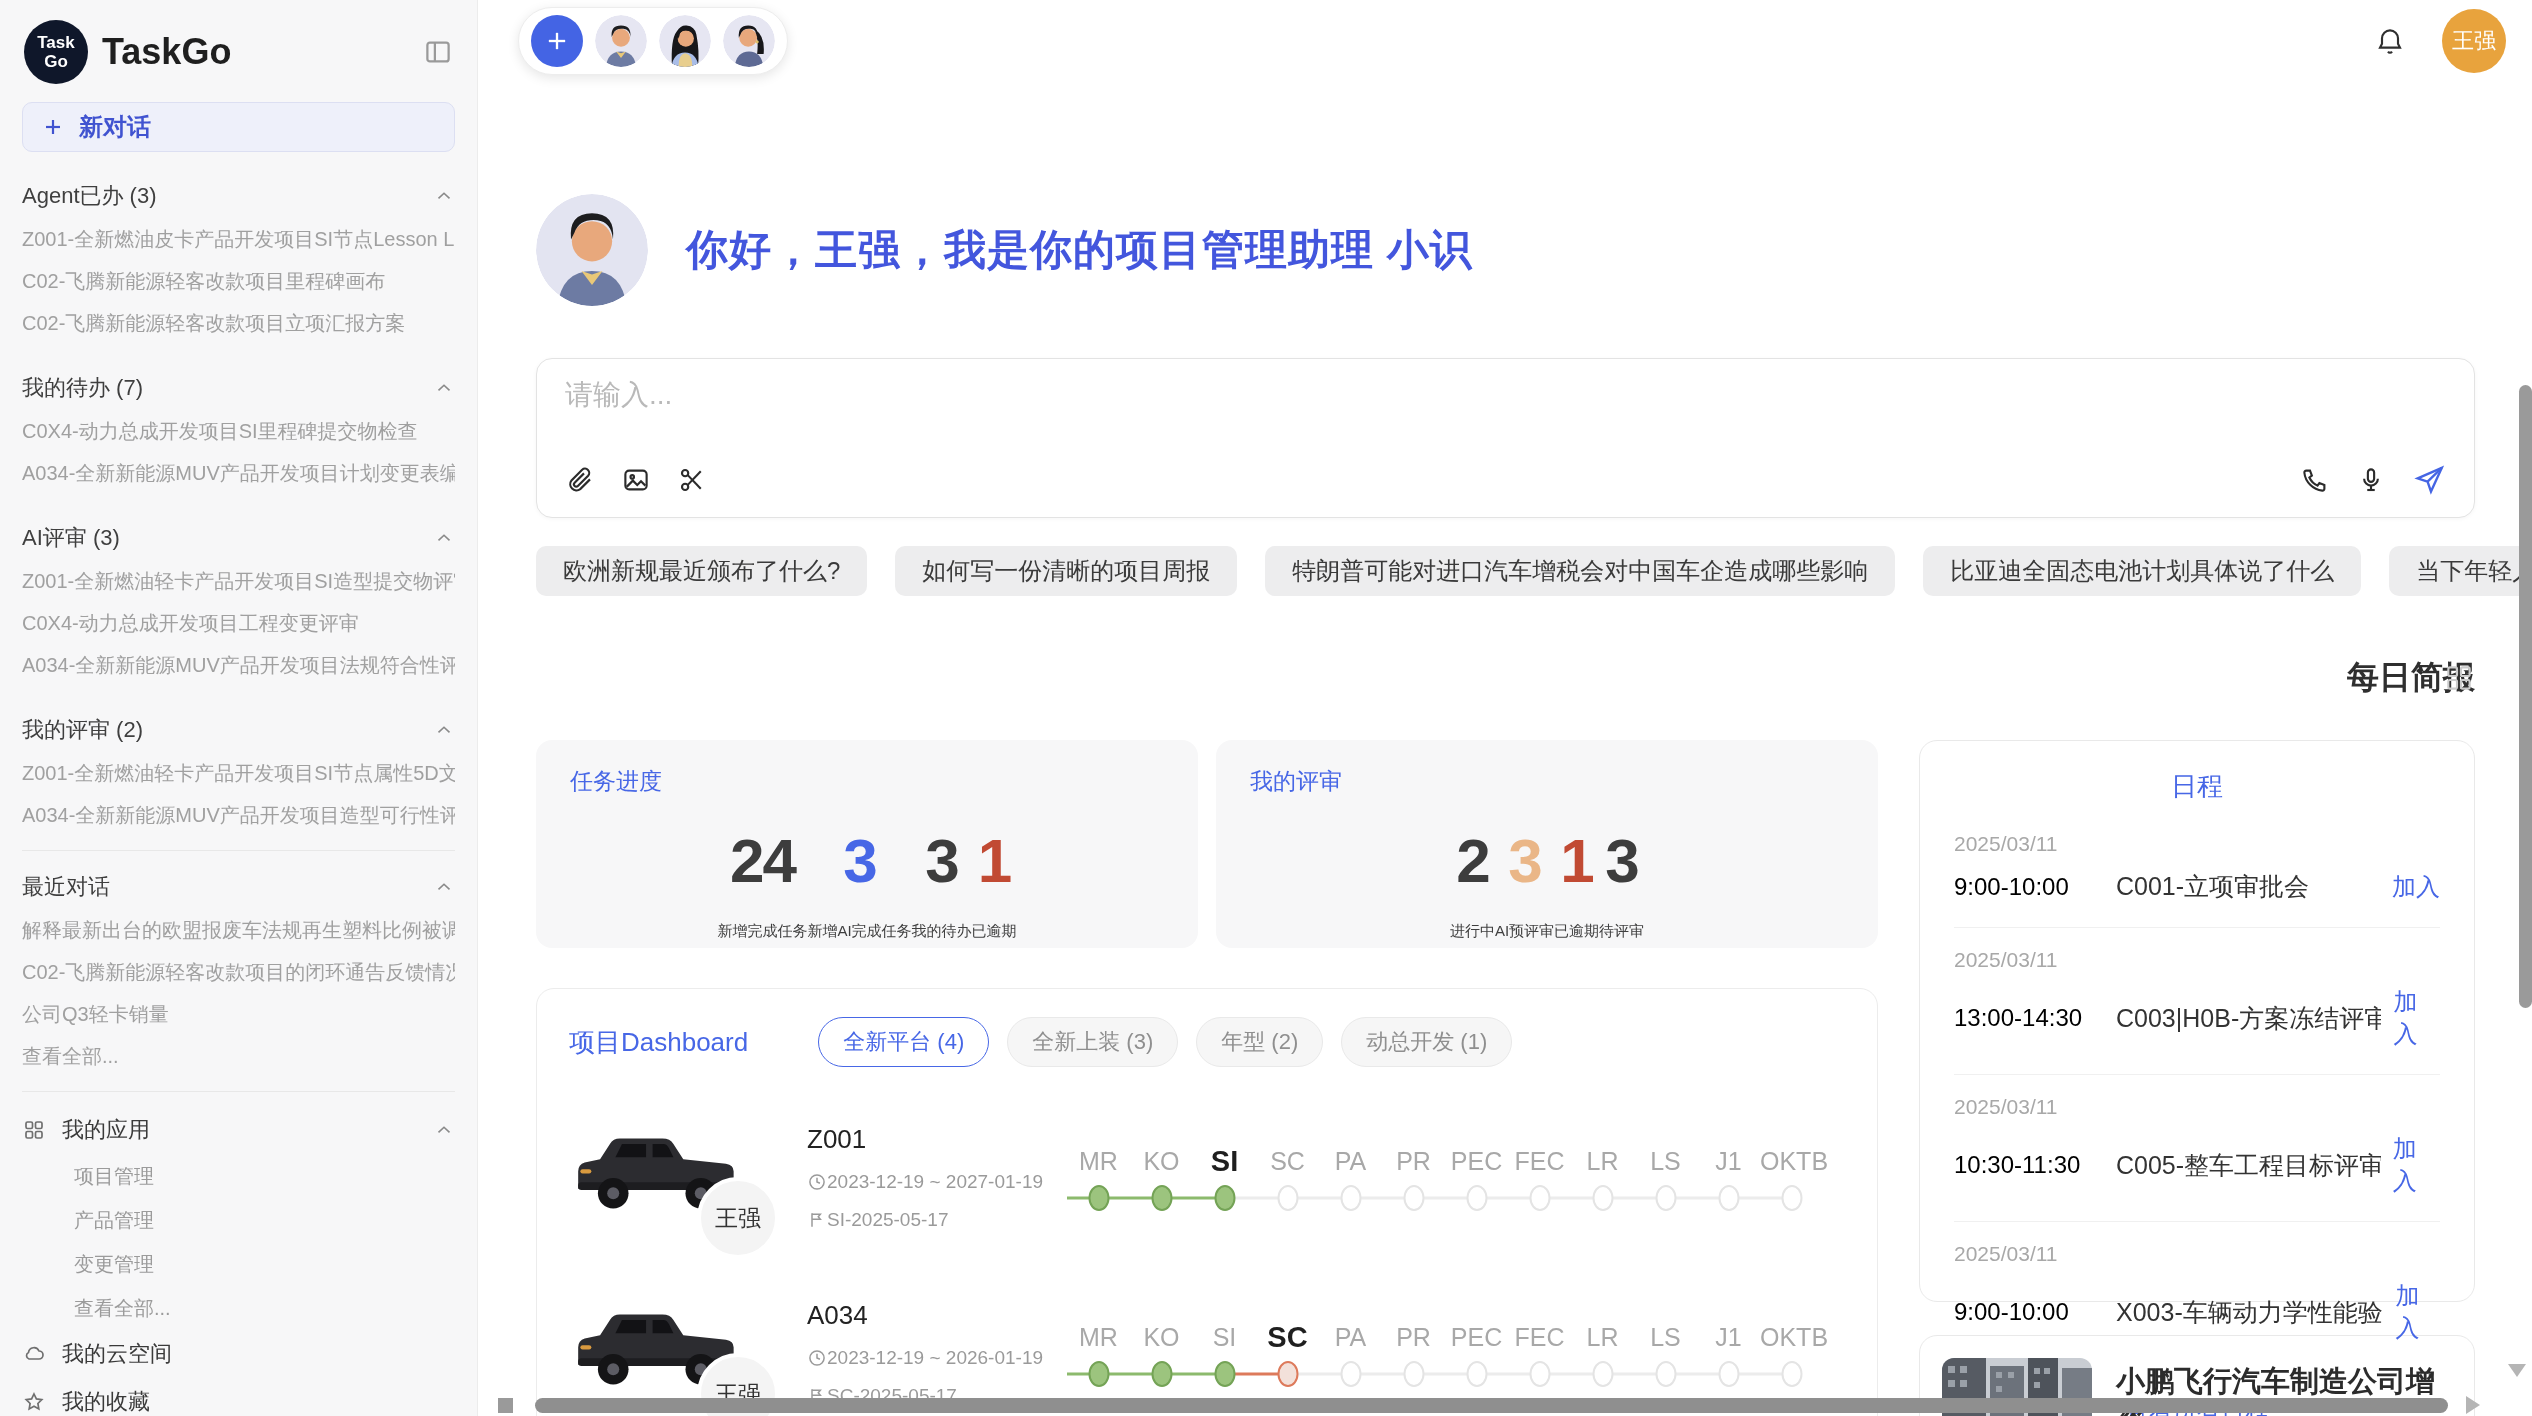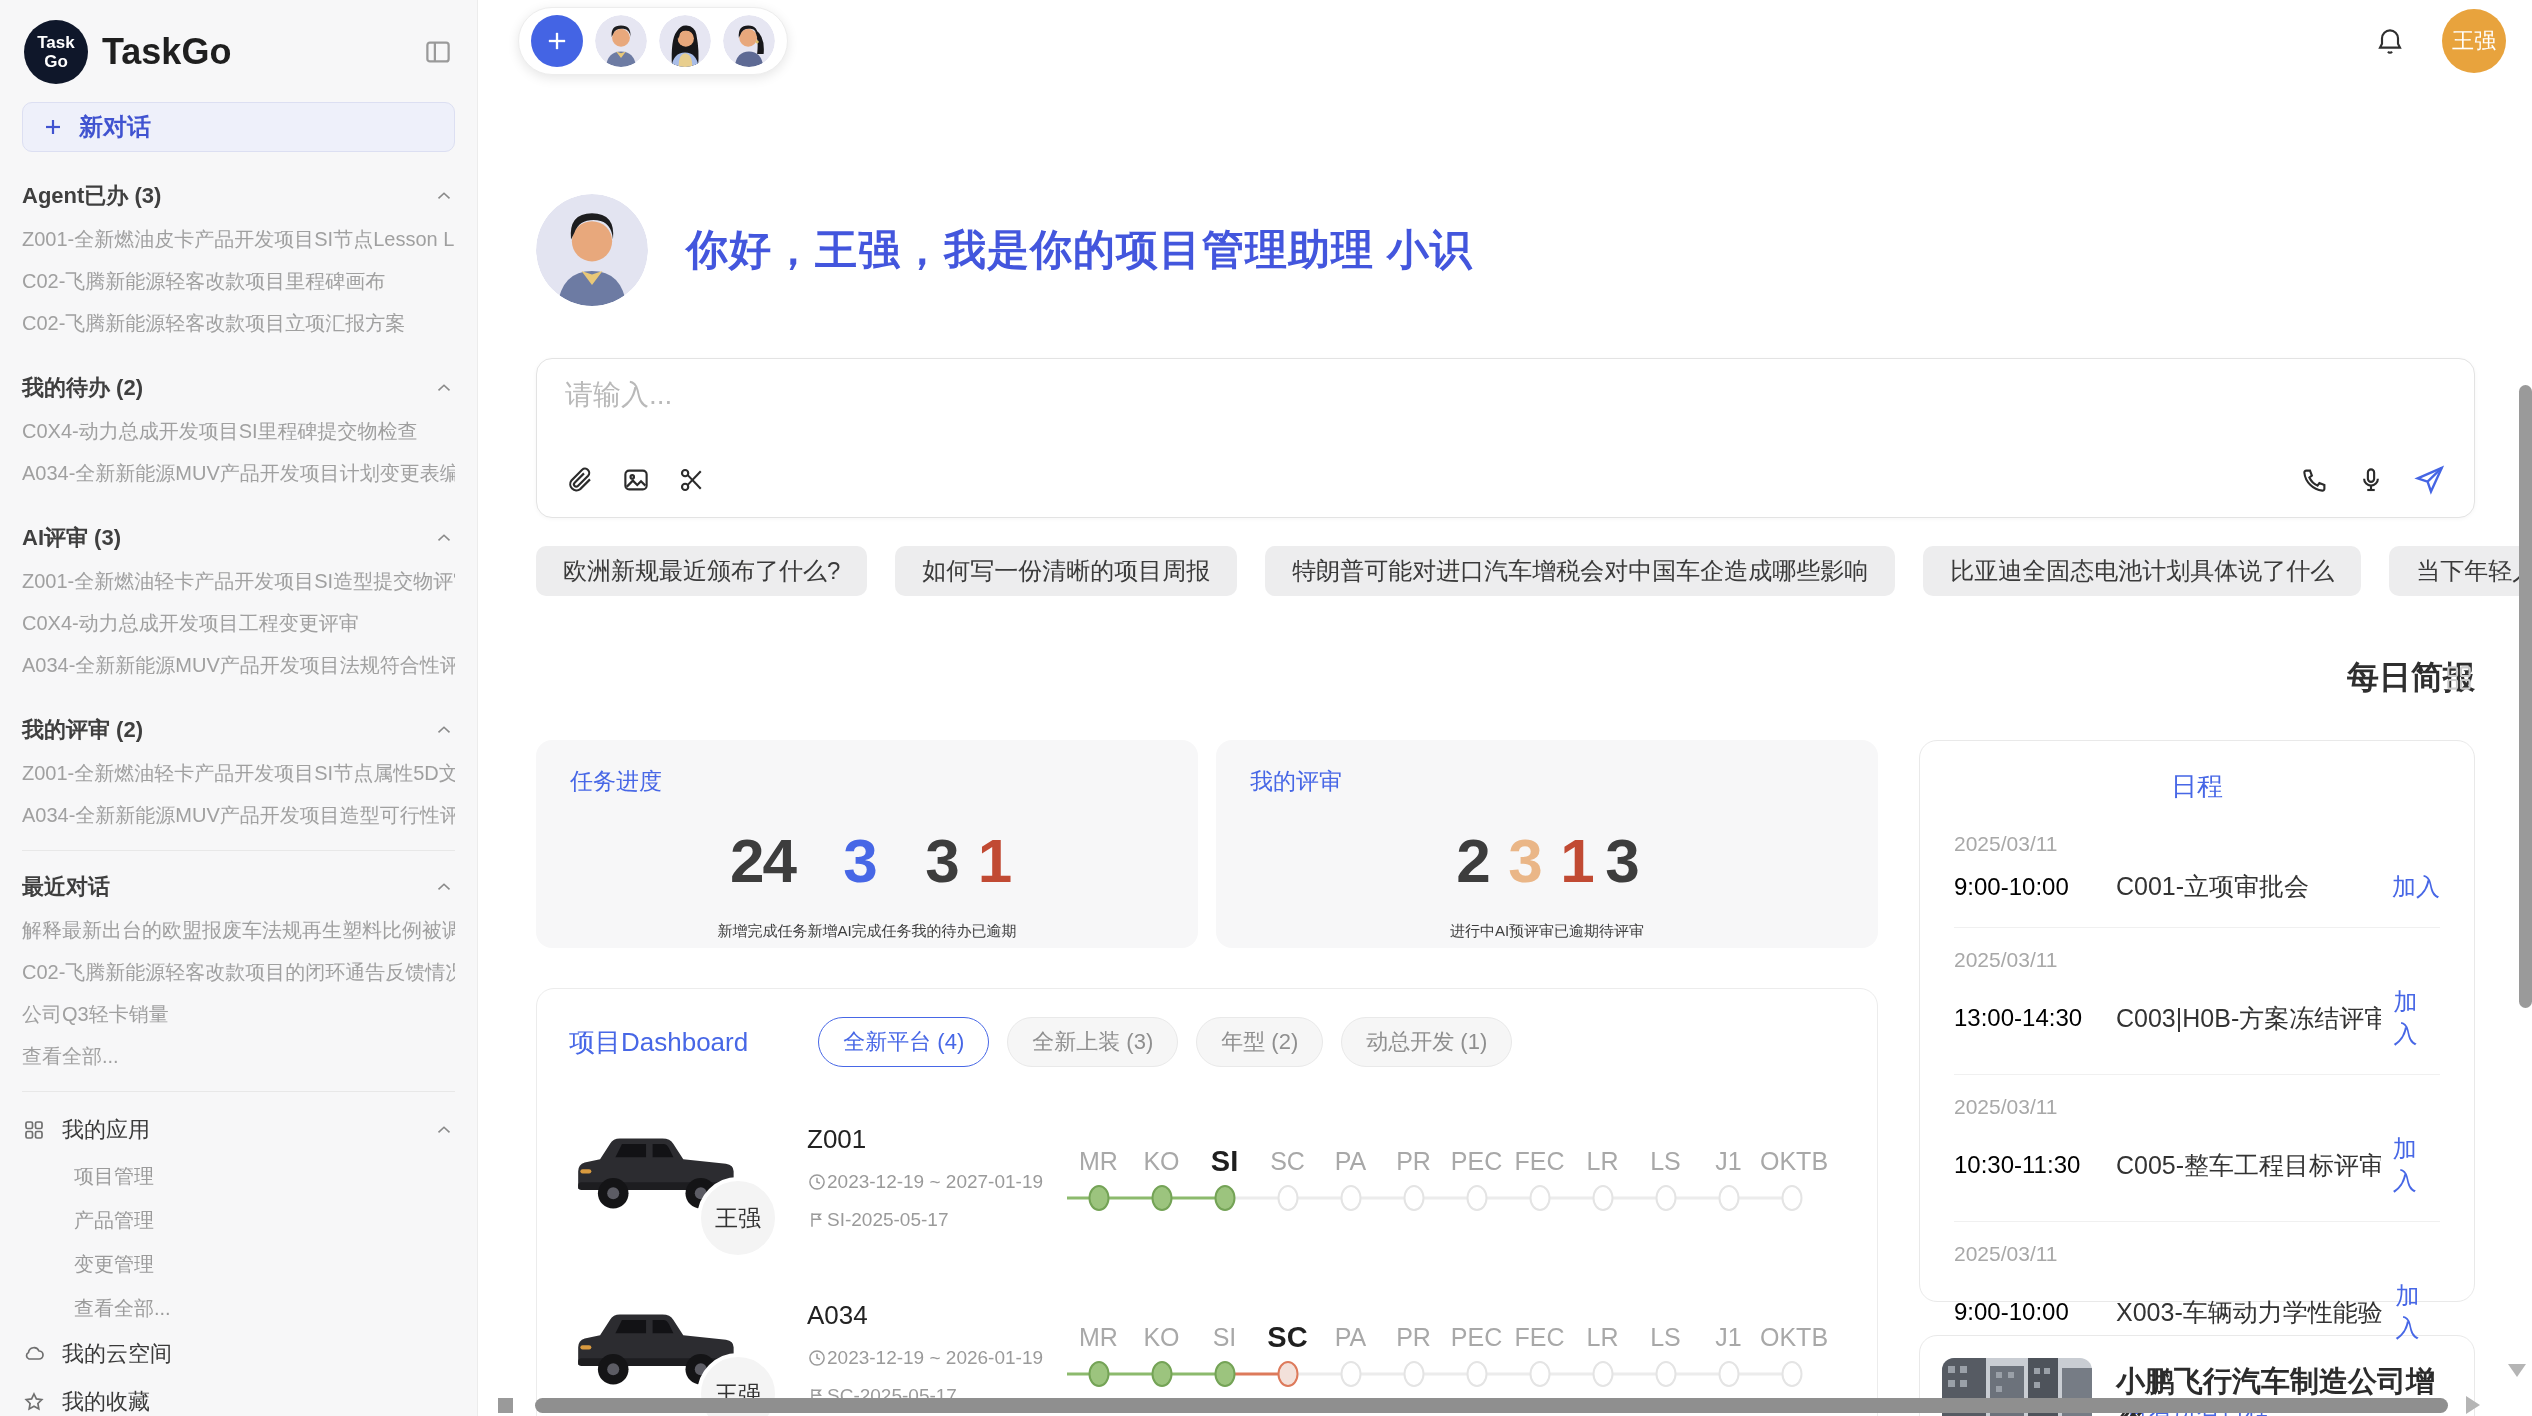--- a/index.html
+++ b/index.html
@@ -12,21 +12,21 @@
     padding:18px 22px; flex:0 0 auto; overflow:hidden; }
   .sb-head { display:flex; align-items:center; gap:14px; padding:2px 2px; }
   .logo-circle { width:64px; height:64px; border-radius:50%; background:#0f172a; color:#fff;
     display:flex; flex-direction:column; align-items:center; justify-content:center;
     font-size:17px; line-height:19px; font-weight:700; }
   .app-name { font-size:36px; font-weight:700; color:#1f1f1f; }
   .panel-btn { margin-left:auto; color:#9a9a9a; cursor:pointer; }
   .new-chat { margin-top:16px; width:100%; height:50px; border-radius:10px; background:#eef0fa;
     border:1px solid #dcdff2; color:#4053d0; font-size:24px; font-weight:700;
     display:flex; align-items:center; gap:14px; padding:0 18px; cursor:pointer; }
-  .sb-section-h { display:flex; align-items:center; font-size:22px; color:#3f3f3f; font-weight:700;
+  .sb-section-h { display:flex; align-items:center; font-size:22px; color:#3f3f3f; font-weight:400;
     margin-top:22px; height:44px; }
   .sb-section-h .chev { margin-left:auto; color:#8a8a8a; }
   .sb-item { font-size:20px; color:#a0a0a0; height:42px; line-height:42px; white-space:nowrap;
     overflow:hidden; cursor:pointer; }
   .sb-div { border:none; border-top:1px solid #e8e8e8; margin:14px 0; }
   .sb-approw { display:flex; align-items:center; gap:16px; font-size:22px; color:#3a3a3a;
     height:48px; cursor:pointer; }
   .sb-approw .aicon { color:#6f6f6f; display:flex; }
   .sb-approw .chev { margin-left:auto; color:#8a8a8a; }
   .sb-sub { padding-left:52px; font-size:20px; color:#9b9b9b; height:44px; line-height:44px; cursor:pointer; }
@@ -176,21 +176,21 @@
           <svg width="22" height="22" viewBox="0 0 24 24" fill="none" stroke="currentColor" stroke-width="1.8">
             <polyline points="6,14.5 12,9 18,14.5"></polyline>
           </svg>
         </span>
     </div>
     <div class="sb-item">Z001-全新燃油皮卡产品开发项目SI节点Lesson Learn报告</div>
     <div class="sb-item">C02-飞腾新能源轻客改款项目里程碑画布</div>
     <div class="sb-item">C02-飞腾新能源轻客改款项目立项汇报方案</div>
 
     <div class="sb-section-h">
-      <span>我的待办 (2)</span>
+      <span>我的待办 (7)</span>
       <span class="chev">
           <svg width="22" height="22" viewBox="0 0 24 24" fill="none" stroke="currentColor" stroke-width="1.8">
             <polyline points="6,14.5 12,9 18,14.5"></polyline>
           </svg>
         </span>
     </div>
     <div class="sb-item">C0X4-动力总成开发项目SI里程碑提交物检查</div>
     <div class="sb-item">A034-全新新能源MUV产品开发项目计划变更表编写</div>
 
     <div class="sb-section-h">

